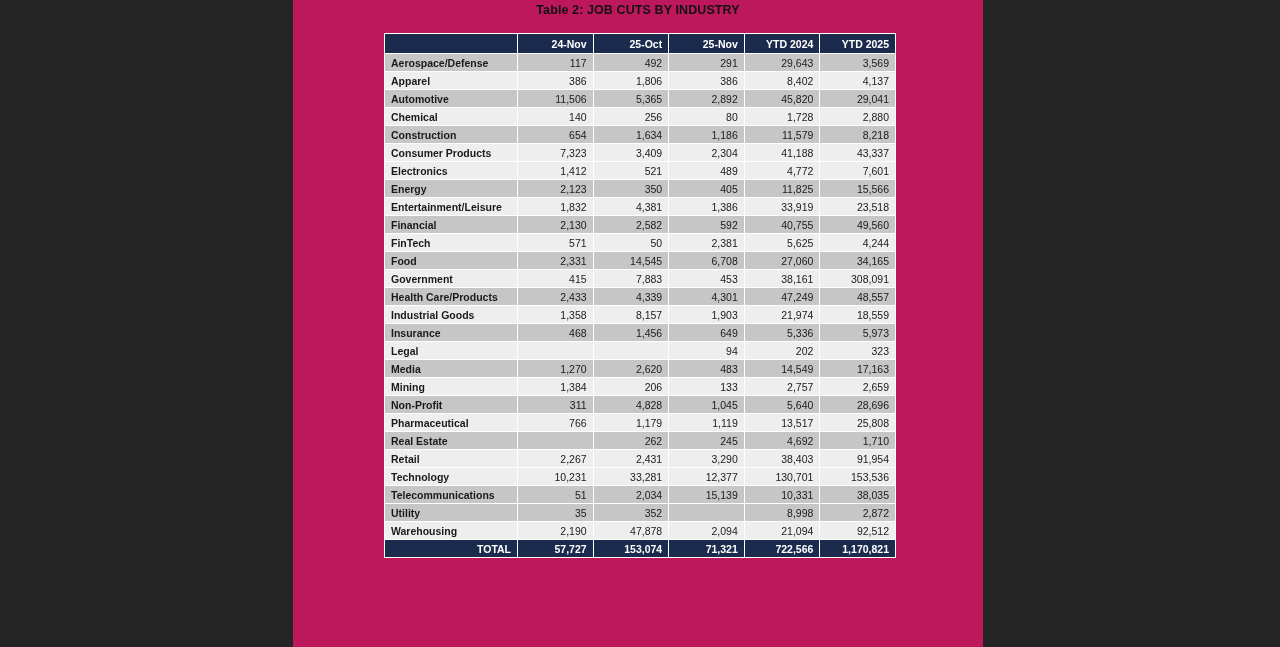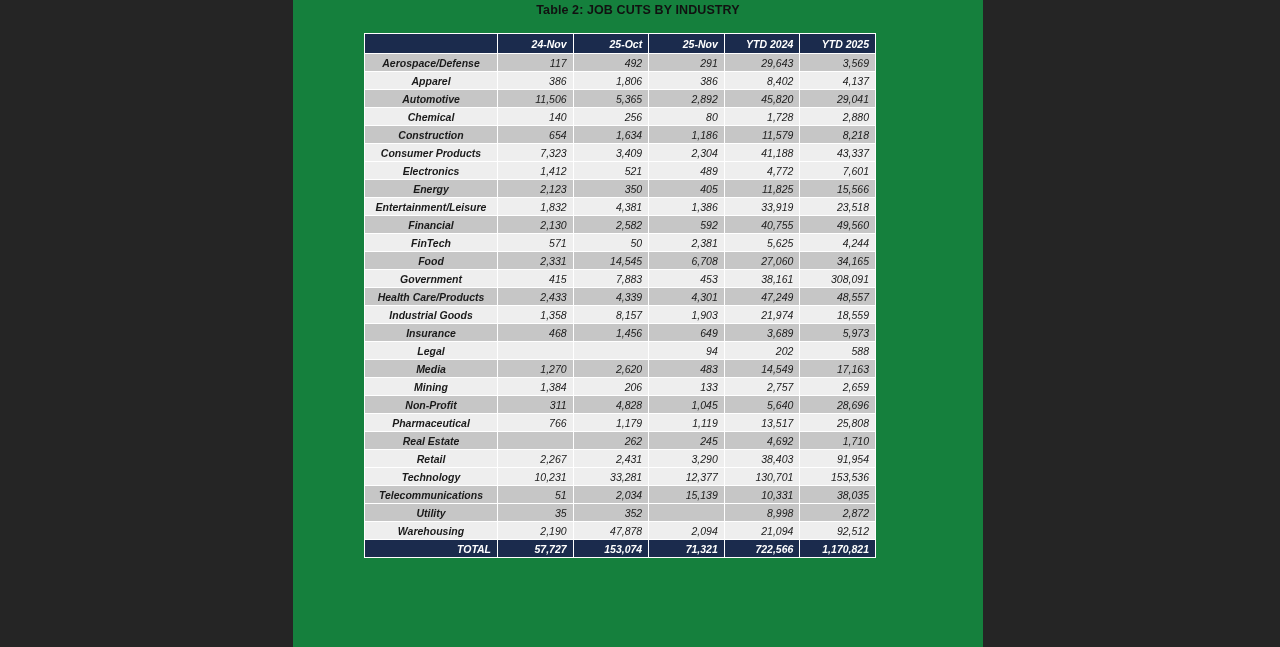--- a/index.html
+++ b/index.html
@@ -18,36 +18,35 @@
     width: 1280px;
     height: 647px;
     background: #252525;
   }
   #page {
     position: absolute;
     left: 293px;
     top: 0;
     width: 690px;
     height: 647px;
-    background: #15803d;
+    background: #be185d;
   }
   #doc-title {
     text-align: center;
     font-size: 12.5px;
     font-weight: bold;
     color: #111111;
     padding-top: 3px;
     letter-spacing: 0.1px;
   }
   #table-wrap {
     position: absolute;
-    left: 71px;
+    left: 91px;
     top: 33px;
     width: 512px;
-    font-style: italic;
   }
   table.jobcuts {
     border-collapse: separate;
     border-spacing: 1px 1px;
     width: 512px;
     table-layout: fixed;
     background: #ffffff;
   }
   table.jobcuts col.c-label { width: 131px; }
   table.jobcuts col.c-data  { width: 74px; }
@@ -69,21 +68,21 @@
   table.jobcuts td {
     font-size: 10.5px;
     color: #1a1a1a;
     padding: 2px 6px 2px 4px;
     height: 13px;
     white-space: nowrap;
     overflow: hidden;
     text-align: right;
   }
   table.jobcuts td.label {
-    text-align: center;
+    text-align: left;
     font-weight: bold;
     padding-left: 6px;
   }
   tr.band-a td { background: #c6c6c6; }
   tr.band-b td { background: #eeeeee; }
 
   tr.total-row td {
     background: #1b2b4d;
     color: #ffffff;
     font-weight: bold;
@@ -239,30 +238,30 @@
               <td>8,157</td>
               <td>1,903</td>
               <td>21,974</td>
               <td>18,559</td>
             </tr>
             <tr class="band-a">
               <td class="label">Insurance</td>
               <td>468</td>
               <td>1,456</td>
               <td>649</td>
-              <td>3,689</td>
+              <td>5,336</td>
               <td>5,973</td>
             </tr>
             <tr class="band-b">
               <td class="label">Legal</td>
               <td></td>
               <td></td>
               <td>94</td>
               <td>202</td>
-              <td>588</td>
+              <td>323</td>
             </tr>
             <tr class="band-a">
               <td class="label">Media</td>
               <td>1,270</td>
               <td>2,620</td>
               <td>483</td>
               <td>14,549</td>
               <td>17,163</td>
             </tr>
             <tr class="band-b">

